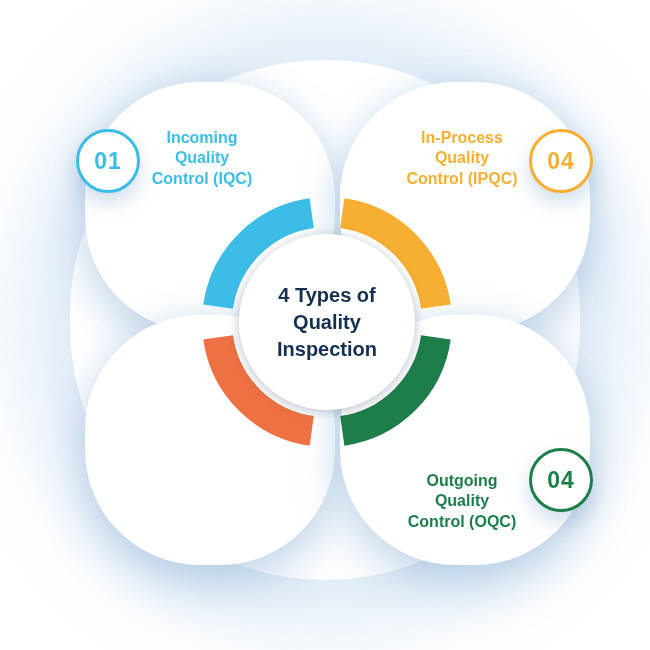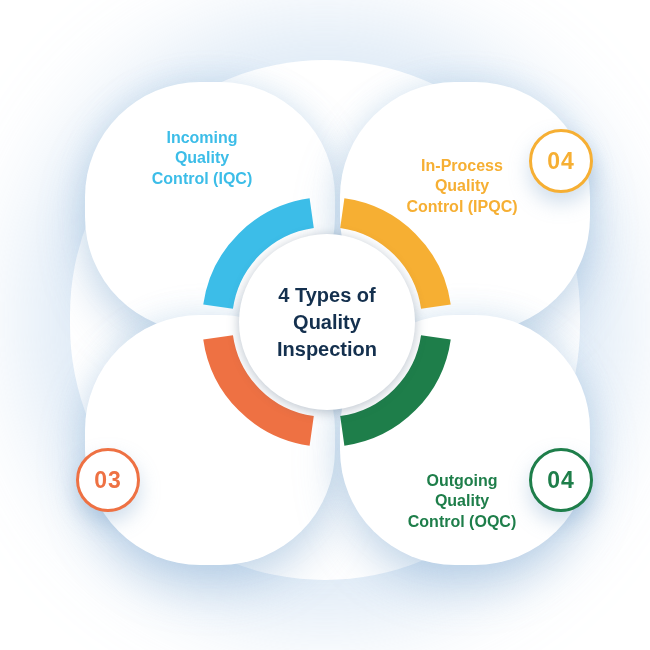--- a/index.html
+++ b/index.html
@@ -37,21 +37,21 @@
          box-shadow:0 10px 20px rgba(120,160,200,.35);}
   .badge.b1{left:76px;top:129px;}
   .badge.b2{left:529px;top:129px;}
   .badge.b3{left:76px;top:448px;}
   .badge.b4{left:529px;top:448px;justify-content:center;}
 
   
   .petal-label{position:absolute;width:164px;z-index:6;text-align:center;
                font-size:16px;font-weight:bold;color:var(--c,#333);line-height:1.28;white-space:pre-line;}
   .petal-label.l1{left:120px;top:128px;}
-  .petal-label.l2{left:380px;top:128px;margin-top:28px;}
+  .petal-label.l2{left:380px;top:128px;}
   .petal-label.l3{left:120px;top:461px;}
   .petal-label.l4{left:380px;top:447px;margin-top:24px;}
 </style>
 </head>
 <body>
 
 <div class="canvas">
 
   <div class="glow"></div>
 
@@ -65,25 +65,25 @@
     <path d="M 155.3 31.1 A 110 110 0 0 1 248.9 124.7" fill="none" stroke-width="30" stroke="#F6AF33"></path>
     <path d="M 124.7 248.9 A 110 110 0 0 1 31.1 155.3" fill="none" stroke-width="30" stroke="#EE7143"></path>
     <path d="M 248.9 155.3 A 110 110 0 0 1 155.3 248.9" fill="none" stroke-width="30" stroke="#1E7E4A"></path>
   </svg>
 
   <div class="center-circle"></div>
   <div class="center-title">4 Types of
 Quality
 Inspection</div>
 
+  <div class="badge b1" style="--c: #3CBDE8;">
+    <span>01</span>
+  </div>
   <div class="badge b2" style="--c: #F6AF33;">
     <span>04</span>
-  </div>
-  <div class="badge b3" style="--c: #EE7143;">
-    <span>03</span>
   </div>
   <div class="badge b4" style="--c: #1E7E4A;">
     <span>04</span>
   </div>
 
   <div class="petal-label l1" style="--c: #3CBDE8;">Incoming
 Quality
 Control (IQC)</div>
   <div class="petal-label l2" style="--c: #F6AF33;">In-Process
 Quality

